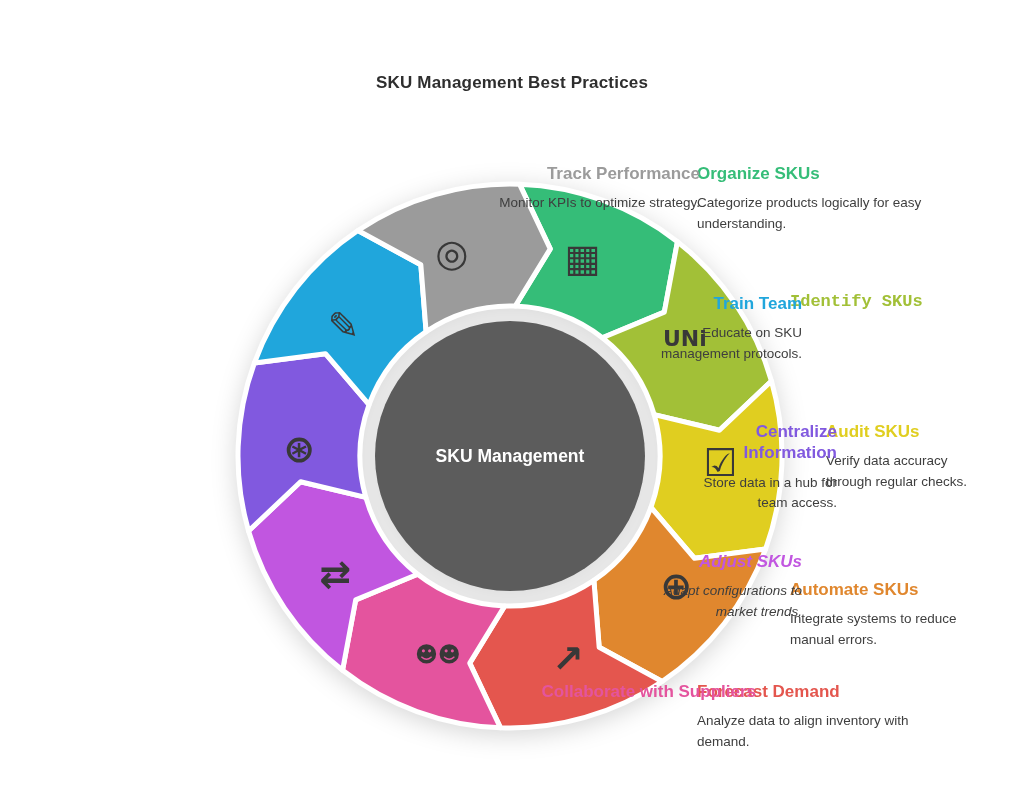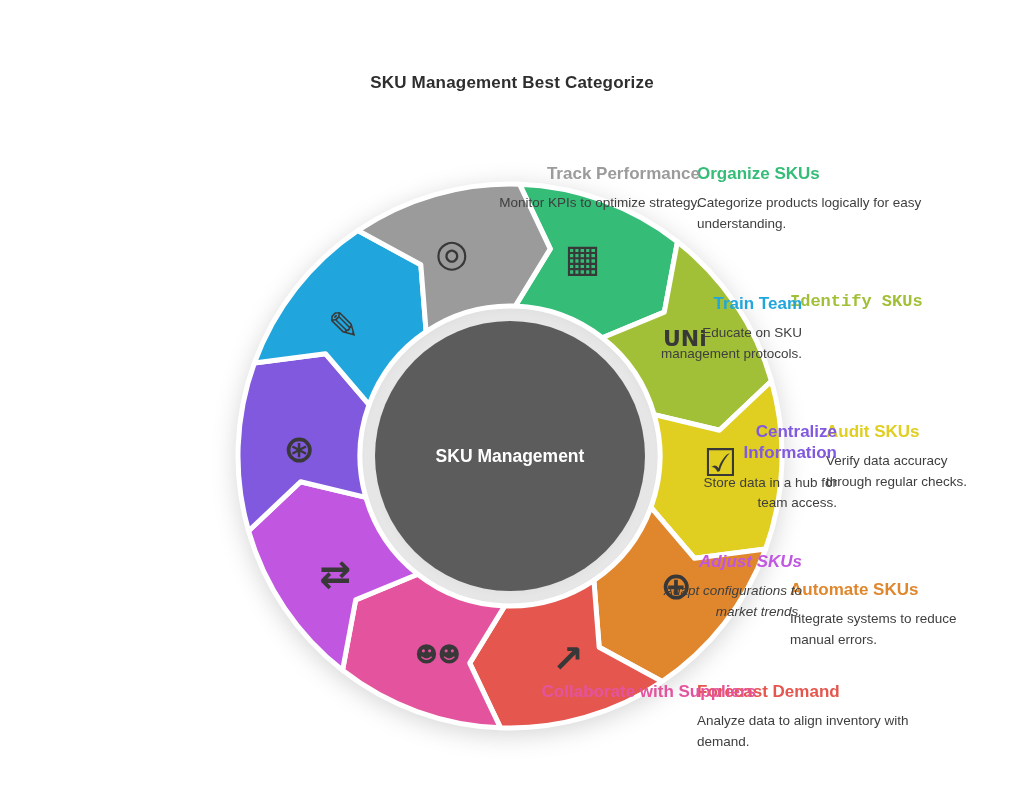--- a/index.html
+++ b/index.html
@@ -33,21 +33,21 @@
   .seg-label .desc{
     font-size:13.5px;color:#3e3e3e;line-height:1.5;margin:0;
   }
   .align-left{text-align:left;}
   .align-right{text-align:right;}
 </style>
 </head>
 <body>
 
 <div id="canvas">
-  <div id="page-title">SKU Management Best Categorize</div>
+  <div id="page-title">SKU Management Best Practices</div>
 
   <svg id="wheel-svg" width="1024" height="812" viewBox="0 0 1024 812">
       <path d="M 519.4926631030803 184.16569505080594 A 272 272 0 0 1 677.459921288579 241.66107501897162 L 664.315631041645 312.0983460268128 L 602.3492212988488 337.7983869589917 A 150 150 0 0 0 515.2349245053751 306.09137594713565 L 550.2606980244509 248.8766642925429 Z" fill="#35bd78" stroke="#ffffff" stroke-width="5" stroke-linejoin="round"></path>
       <text x="582.166250241716" y="257.7248570141733" text-anchor="middle" dominant-baseline="central" fill="#383838" font-weight="700" font-family="&quot;DejaVu Sans&quot;, sans-serif" font-size="38">▦</text>
       <path d="M 677.459921288579 241.66107501897162 A 272 272 0 0 1 771.4631812952227 381.0266392177762 L 719.4272379963189 430.2855685415139 L 654.1892543907478 414.6543966274501 A 150 150 0 0 0 602.3492212988488 337.7983869589917 L 664.315631041645 312.0983460268128 Z" fill="#a2c037" stroke="#ffffff" stroke-width="5" stroke-linejoin="round"></path>
       <text x="684.9269278091137" y="338.0102973676724" text-anchor="middle" dominant-baseline="central" fill="#383838" font-weight="700" font-family="&quot;DejaVu Sans&quot;, sans-serif" font-size="22">UNi</text>
       <path d="M 771.4631812952227 381.0266392177762 A 272 272 0 0 1 765.5963928537672 549.0294789845818 L 694.5447582064126 558.2948298719771 L 650.9538931178863 507.3030214988503 A 150 150 0 0 0 654.1892543907478 414.6543966274501 L 719.4272379963189 430.2855685415139 Z" fill="#e0ce20" stroke="#ffffff" stroke-width="5" stroke-linejoin="round"></path>
       <text x="720.8714645010292" y="463.36379380422767" text-anchor="middle" dominant-baseline="central" fill="#383838" font-weight="700" font-family="&quot;DejaVu Sans&quot;, sans-serif" font-size="38">☑</text>
       <path d="M 765.5963928537672 549.0294789845818 A 272 272 0 0 1 662.1004697440432 681.4982197349714 L 599.1724532272876 647.2309430647331 L 593.878935520612 580.3556358832562 A 150 150 0 0 0 650.9538931178863 507.3030214988503 L 694.5447582064126 558.2948298719771 Z" fill="#e0872e" stroke="#ffffff" stroke-width="5" stroke-linejoin="round"></path>
       <text x="676.2702690110184" y="585.9045712937138" text-anchor="middle" dominant-baseline="central" fill="#383838" font-weight="700" font-family="&quot;DejaVu Sans&quot;, sans-serif" font-size="38">⊕</text>

